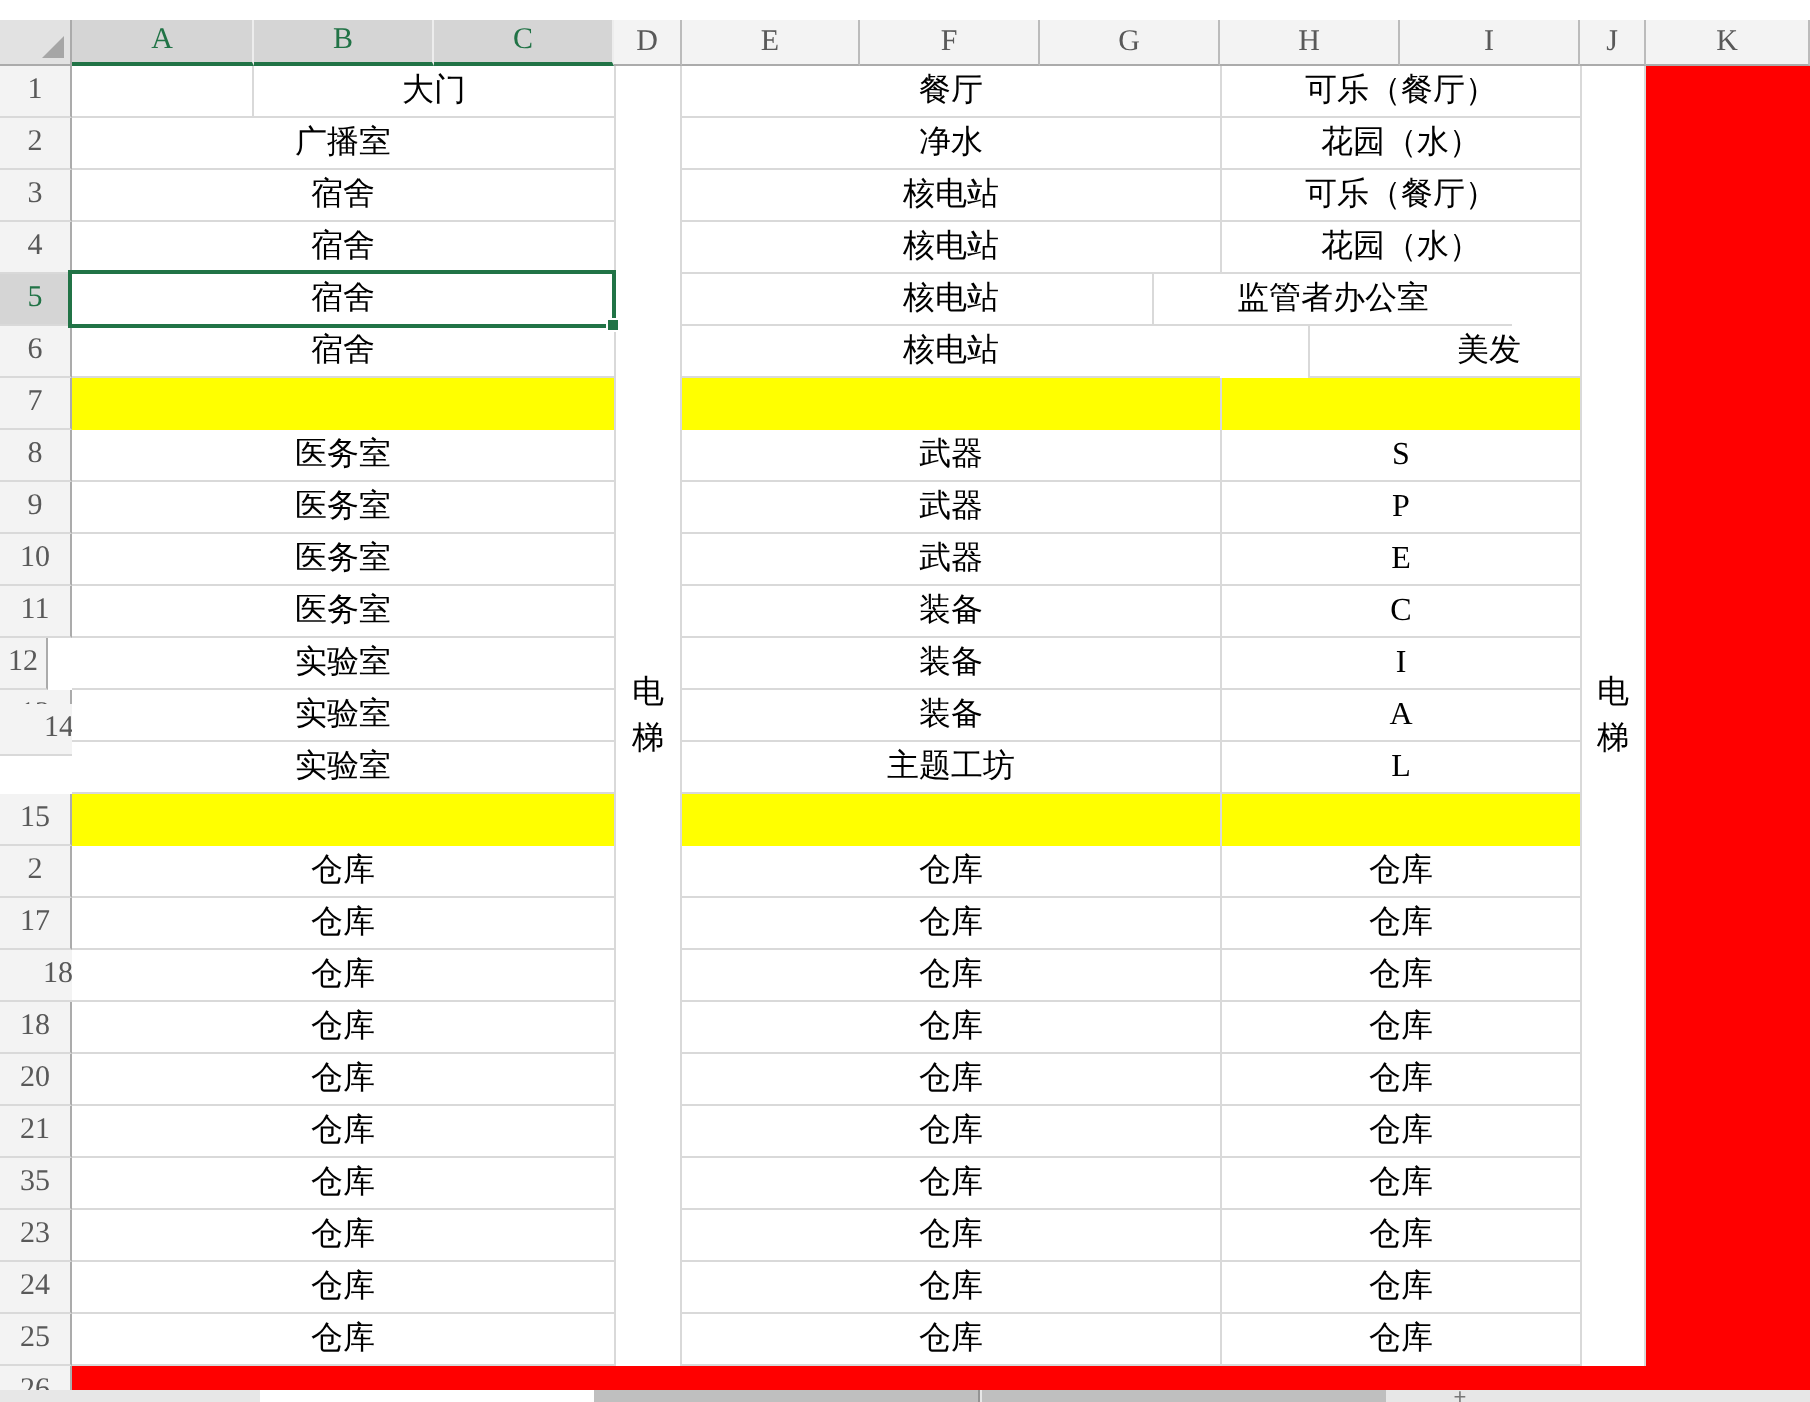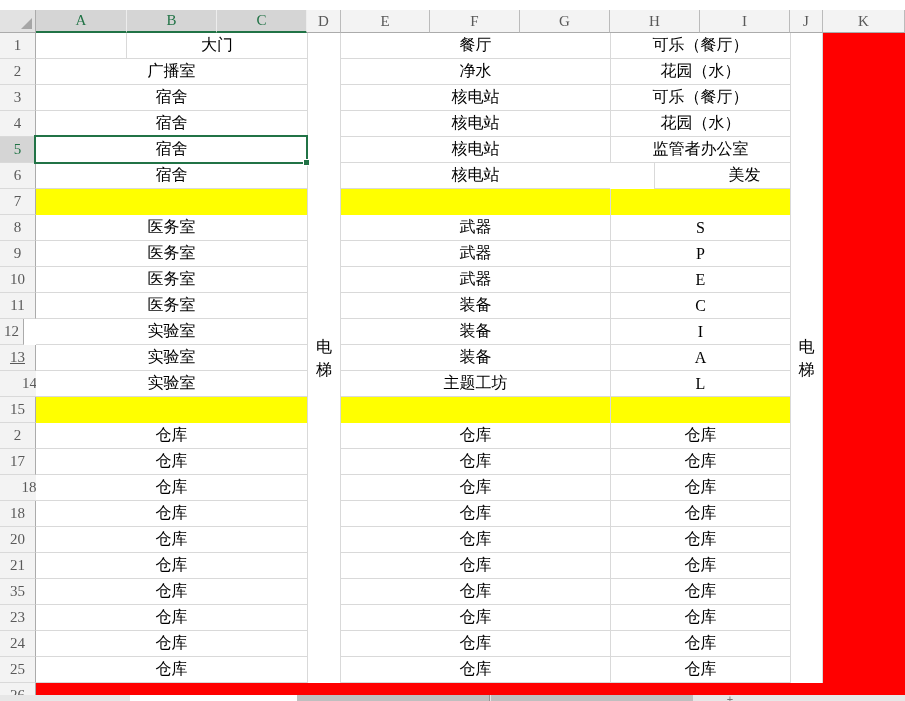--- a/index.html
+++ b/index.html
@@ -53,21 +53,21 @@
       <div class="rowhead" style="left: 0px; top: 111px; width: 36px; height: 26px;">4</div>
       <div class="rowhead sel" style="left: 0px; top: 137px; width: 36px; height: 26px;">5</div>
       <div class="rowhead" style="left: 0px; top: 163px; width: 36px; height: 26px;">6</div>
       <div class="rowhead" style="left: 0px; top: 189px; width: 36px; height: 26px;">7</div>
       <div class="rowhead" style="left: 0px; top: 215px; width: 36px; height: 26px;">8</div>
       <div class="rowhead" style="left: 0px; top: 241px; width: 36px; height: 26px;">9</div>
       <div class="rowhead" style="left: 0px; top: 267px; width: 36px; height: 26px;">10</div>
       <div class="rowhead" style="left: 0px; top: 293px; width: 36px; height: 26px;">11</div>
       <div class="rowhead" style="left: 0px; top: 319px; width: 24px; height: 26px;">12</div>
       <div class="rowhead" style="left: 0px; top: 345px; width: 36px; height: 26px; text-decoration: underline;">13</div>
-      <div class="rowhead" style="left: 0px; top: 371px; width: 60px; height: 26px;">14</div>
+      <div class="rowhead" style="left: 0px; top: 352px; width: 60px; height: 26px;">14</div>
       <div class="rowhead" style="left: 0px; top: 397px; width: 36px; height: 26px;">15</div>
       <div class="rowhead" style="left: 0px; top: 423px; width: 36px; height: 26px;">2</div>
       <div class="rowhead" style="left: 0px; top: 449px; width: 36px; height: 26px;">17</div>
       <div class="rowhead" style="left: 0px; top: 475px; width: 59px; height: 26px;">18</div>
       <div class="rowhead" style="left: 0px; top: 501px; width: 36px; height: 26px;">18</div>
       <div class="rowhead" style="left: 0px; top: 527px; width: 36px; height: 26px;">20</div>
       <div class="rowhead" style="left: 0px; top: 553px; width: 36px; height: 26px;">21</div>
       <div class="rowhead" style="left: 0px; top: 579px; width: 36px; height: 26px;">35</div>
       <div class="rowhead" style="left: 0px; top: 605px; width: 36px; height: 26px; text-align: center;">23</div>
       <div class="rowhead" style="left: 0px; top: 631px; width: 36px; height: 26px;">24</div>
@@ -123,21 +123,21 @@
       <div class="cell" style="left: 341px; top: 527px; width: 269px; height: 26px; border-bottom: 1px solid rgb(217, 217, 217);">仓库</div>
       <div class="cell" style="left: 341px; top: 553px; width: 269px; height: 26px; border-bottom: 1px solid rgb(217, 217, 217);">仓库</div>
       <div class="cell" style="left: 341px; top: 579px; width: 269px; height: 26px; border-bottom: 1px solid rgb(217, 217, 217);">仓库</div>
       <div class="cell" style="left: 341px; top: 605px; width: 269px; height: 26px; border-bottom: 1px solid rgb(217, 217, 217);">仓库</div>
       <div class="cell" style="left: 341px; top: 631px; width: 269px; height: 26px; border-bottom: 1px solid rgb(217, 217, 217);">仓库</div>
       <div class="cell" style="left: 341px; top: 657px; width: 269px; height: 26px; border-bottom: 1px solid rgb(217, 217, 217);">仓库</div>
       <div class="cell" style="left: 610px; top: 33px; width: 180px; height: 26px; border-bottom: 1px solid rgb(217, 217, 217); border-left: 1px solid rgb(217, 217, 217);">可乐（餐厅）</div>
       <div class="cell" style="left: 610px; top: 59px; width: 180px; height: 26px; border-bottom: 1px solid rgb(217, 217, 217); border-left: 1px solid rgb(217, 217, 217);">花园（水）</div>
       <div class="cell" style="left: 610px; top: 85px; width: 180px; height: 26px; border-bottom: 1px solid rgb(217, 217, 217); border-left: 1px solid rgb(217, 217, 217);">可乐（餐厅）</div>
       <div class="cell" style="left: 610px; top: 111px; width: 180px; height: 26px; border-bottom: 1px solid rgb(217, 217, 217); border-left: 1px solid rgb(217, 217, 217);">花园（水）</div>
-      <div class="cell" style="left: 610px; top: 137px; width: 180px; height: 26px; border-bottom: 1px solid rgb(217, 217, 217); border-left: 1px solid rgb(217, 217, 217);">监管者办公室</div>
+      <div class="cell" style="left: 576px; top: 137px; width: 180px; height: 26px; border-bottom: 1px solid rgb(217, 217, 217); border-left: 1px solid rgb(217, 217, 217);">监管者办公室</div>
       <div class="cell" style="left: 610px; top: 163px; width: 180px; height: 26px; border-bottom: 1px solid rgb(217, 217, 217); border-left: 1px solid rgb(217, 217, 217); margin-left: 44px;">美发</div>
       <div class="cell" style="left: 610px; top: 189px; width: 180px; height: 26px; background: rgb(255, 255, 0); border-left: 1px solid rgb(217, 217, 217);"></div>
       <div class="cell" style="left: 610px; top: 215px; width: 180px; height: 26px; border-bottom: 1px solid rgb(217, 217, 217); border-left: 1px solid rgb(217, 217, 217);">S</div>
       <div class="cell" style="left: 610px; top: 241px; width: 180px; height: 26px; border-bottom: 1px solid rgb(217, 217, 217); border-left: 1px solid rgb(217, 217, 217);">P</div>
       <div class="cell" style="left: 610px; top: 267px; width: 180px; height: 26px; border-bottom: 1px solid rgb(217, 217, 217); border-left: 1px solid rgb(217, 217, 217);">E</div>
       <div class="cell" style="left: 610px; top: 293px; width: 180px; height: 26px; border-bottom: 1px solid rgb(217, 217, 217); border-left: 1px solid rgb(217, 217, 217);">C</div>
       <div class="cell" style="left: 610px; top: 319px; width: 180px; height: 26px; border-bottom: 1px solid rgb(217, 217, 217); border-left: 1px solid rgb(217, 217, 217);">I</div>
       <div class="cell" style="left: 610px; top: 345px; width: 180px; height: 26px; border-bottom: 1px solid rgb(217, 217, 217); border-left: 1px solid rgb(217, 217, 217);">A</div>
       <div class="cell" style="left: 610px; top: 371px; width: 180px; height: 26px; border-bottom: 1px solid rgb(217, 217, 217); border-left: 1px solid rgb(217, 217, 217);">L</div>
       <div class="cell" style="left: 610px; top: 397px; width: 180px; height: 26px; background: rgb(255, 255, 0); border-left: 1px solid rgb(217, 217, 217);"></div>

